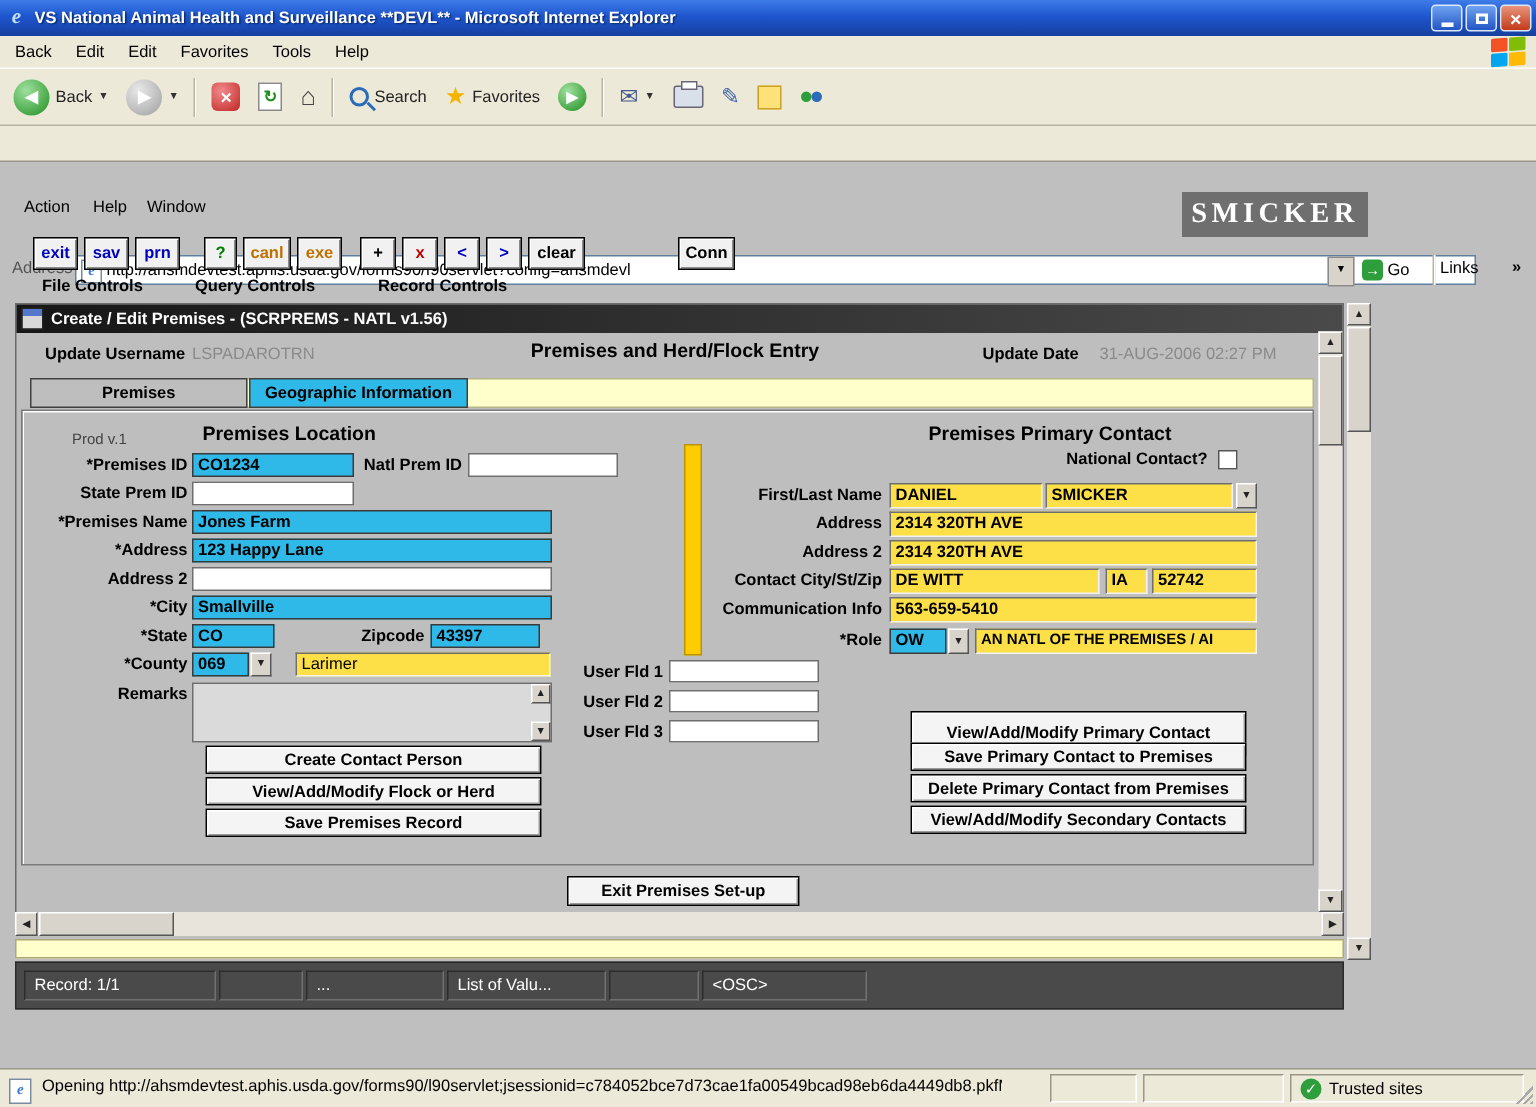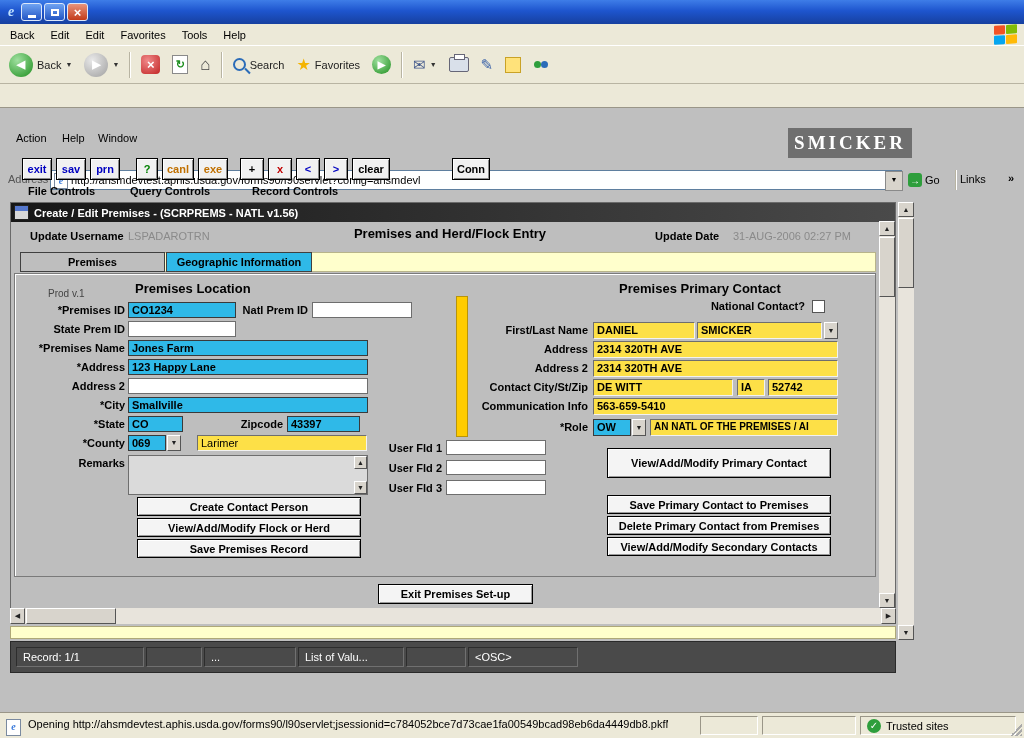--- a/index.html
+++ b/index.html
@@ -44,21 +44,21 @@
   .envl{color:#445A8C;font-size:15px;line-height:1}
   .pencil{color:#3A62A8;font-size:15px;line-height:1}
   .printer{width:18px;height:13px;background:#D9E0EA;border:1px solid #667;border-radius:2px;position:relative}
   .printer:before{content:"";position:absolute;left:4px;top:-4px;width:9px;height:4px;background:#fff;border:1px solid #667}
   .note{width:14px;height:14px;background:#FFE27A;border:1px solid #C9A227}
   .msgr{width:16px;height:14px;position:relative}
   .msgr i{position:absolute;width:7px;height:7px;border-radius:50%}
 
   
   #addrbar{position:absolute;left:0;top:84px;width:1024px;height:24px;background:#ECE9D8;border-bottom:1px solid #9A9688;box-sizing:border-box}
-  #addrfield{position:absolute;left:50px;top:86px;width:852px;height:20px;background:#fff;border:1px solid #5F7F9F;box-sizing:border-box;
+  #addrfield{position:absolute;left:50px;top:86px;width:934px;height:20px;background:#fff;border:1px solid #5F7F9F;box-sizing:border-box;
     font-size:11px;line-height:18px;padding:0 18px 0 20px;white-space:nowrap;overflow:hidden;color:#000}
   .addrico{position:absolute;left:54px;top:89px;width:12px;height:14px;background:#fff;border:1px solid #7a8aa0;font:bold italic 10px "Liberation Serif",serif;color:#3A7ADB;text-align:center;line-height:13px}
   .addrdrop{position:absolute;left:885px;top:87px;width:16px;height:18px;background:#D8D4CC;border:1px solid #8a8a8a;text-align:center;font-size:7px;line-height:16px}
 
   
   .fmenu{position:absolute;top:132px;font-size:11px;color:#000}
   #oralogo{position:absolute;left:788px;top:128px;width:124px;height:30px;background:#6F6F6F;color:#fff;
     font-family:"Liberation Serif",serif;font-size:19px;font-weight:bold;letter-spacing:3px;display:flex;align-items:center;justify-content:center}
   .ftb{position:absolute;top:158px;height:22px;background:#F1F1F1;border:1px solid #000;box-sizing:border-box;
     box-shadow:inset 1px 1px 0 #fff,inset -1px -1px 0 #8a8a8a;font-weight:bold;font-size:11px;
@@ -114,20 +114,21 @@
   .grip{position:absolute;right:2px;bottom:2px;width:12px;height:12px;
     background:linear-gradient(135deg,transparent 0 50%,#aaa 50% 60%,transparent 60% 70%,#aaa 70% 80%,transparent 80% 90%,#aaa 90% 100%)}
 </style>
 </head>
 <body>
 
 <div id="screen">
 
   <div id="titlebar">
     <span class="ieico">e</span>
+    <span class="ttl">VS National Animal Health and Surveillance **DEVL** - Microsoft Internet Explorer</span>
     <span class="capbtn">
         <span class="gmin"></span>
       </span>
     <span class="capbtn">
         <span class="gmax"></span>
       </span>
     <span class="capbtn close">
         <span class="gx">×</span>
       </span>
   </div>
@@ -329,21 +330,21 @@
   <div class="fld gry" style="left:768px;top:379px;width:70px;height:17px">52742</div>
 
   <span class="lbl" style="left:440px;top:400px;width:148px">Communication Info</span>
   <div class="fld gry" style="left:593px;top:398px;width:245px;height:17px">563-659-5410</div>
 
   <span class="lbl" style="left:440px;top:421px;width:148px">*Role</span>
   <div class="fld cyan" style="left:593px;top:419px;width:38px;height:17px">OW</div>
   <span class="drop" style="left:632px;top:419px;height:17px;line-height:15px">▼</span>
   <div class="fld gry" style="left:650px;top:419px;width:188px;height:17px;font-size:10px">AN NATL OF THE PREMISES / AI</div>
 
-  <div class="btn3d" style="left:607px;top:448px;width:224px;height:30px">View/Add/Modify Primary Contact</div>
+  <div class="btn3d" style="left:607px;top:474px;width:224px;height:30px">View/Add/Modify Primary Contact</div>
   <div class="btn3d" style="left:607px;top:495px;width:224px;height:19px">Save Primary Contact to Premises</div>
   <div class="btn3d" style="left:607px;top:516px;width:224px;height:19px">Delete Primary Contact from Premises</div>
   <div class="btn3d" style="left:607px;top:537px;width:224px;height:19px">View/Add/Modify Secondary Contacts</div>
 
   <div class="btn3d" style="left:378px;top:584px;width:155px;height:20px">Exit Premises Set-up</div>
 
   <div class="sbtrack" style="left:879px;top:221px;width:16px;height:387px"></div>
   <span class="sbbtn" style="left:879px;top:221px;width:16px;height:15px">▲</span>
   <div class="sbthumb" style="left:879px;top:237px;width:16px;height:60px"></div>
   <span class="sbbtn" style="left:879px;top:593px;width:16px;height:15px">▼</span>

